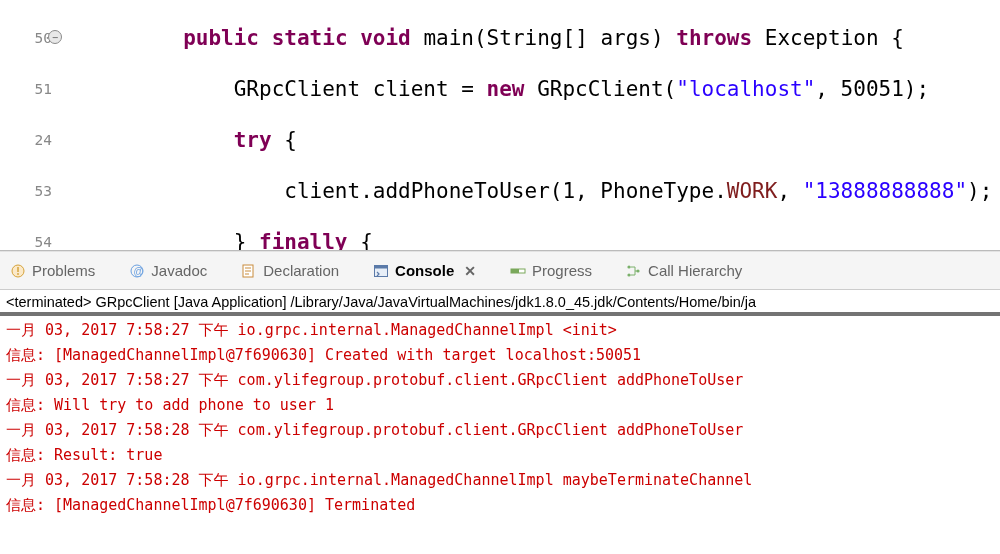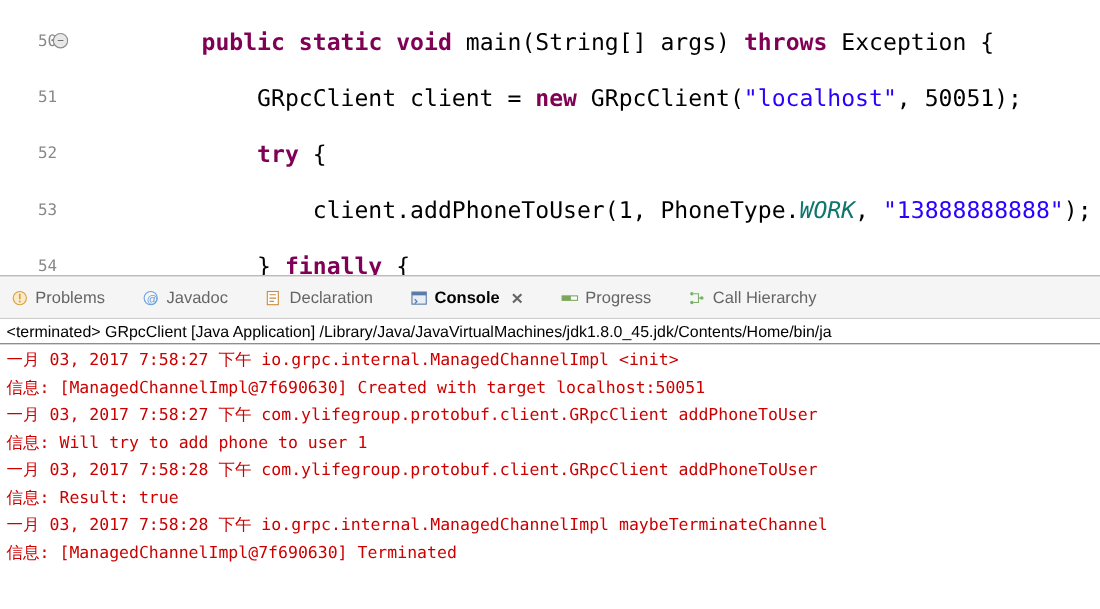--- a/index.html
+++ b/index.html
@@ -47,21 +47,21 @@
     }
     .code-content {
       flex: 1;
       padding-left: 22px;
       white-space: pre;
       font-size: 21px;
       color: #000000;
     }
     .kw { color: #7f0055; font-weight: bold; }
     .str { color: #2a00ff; }
-    .fld { color: #0f766e; font-style: italic; }
+    .fld { color: #7f1d1d; }
     .sep-line {
       height: 2px;
       background: linear-gradient(to bottom, #d0d0d0, #f5f5f5);
       border-top: 1px solid #bbb;
     }
     .tabs-bar {
       height: 38px;
       display: flex;
       align-items: center;
       background: #f5f5f5;
@@ -95,21 +95,21 @@
       font-size: 14px;
       color: #666;
       margin-left: 4px;
       cursor: pointer;
     }
     .console-header {
       font-family: -apple-system, "Helvetica Neue", Arial, sans-serif;
       font-size: 14.5px;
       padding: 4px 6px 2px 6px;
       color: #000;
-      border-bottom: 1px solid #737373;
+      border-bottom: 4px solid #737373;
       white-space: nowrap;
       overflow: hidden;
     }
     .console-output {
       padding: 2px 6px;
       font-size: 15px;
       line-height: 25px;
       white-space: pre;
       color: #cc0000;
       font-family: "Menlo", "Monaco", "Consolas", monospace;
@@ -124,21 +124,21 @@
 <div class="editor-area" id="editor-area">
     <div class="code-line">
       <div class="line-number">50<div class="gutter-marker">−</div></div>
       <div class="code-content">        <span class="kw">public</span> <span class="kw">static</span> <span class="kw">void</span> main(String[] args) <span class="kw">throws</span> Exception {</div>
     </div>
     <div class="code-line">
       <div class="line-number">51</div>
       <div class="code-content">            GRpcClient client = <span class="kw">new</span> GRpcClient(<span class="str">"localhost"</span>, 50051);</div>
     </div>
     <div class="code-line">
-      <div class="line-number">52</div>
+      <div class="line-number">24</div>
       <div class="code-content">            <span class="kw">try</span> {</div>
     </div>
     <div class="code-line">
       <div class="line-number">53</div>
       <div class="code-content">                client.addPhoneToUser(1, PhoneType.<span class="fld">WORK</span>, <span class="str">"13888888888"</span>);</div>
     </div>
     <div class="code-line">
       <div class="line-number">54</div>
       <div class="code-content">            } <span class="kw">finally</span> {</div>
     </div>

